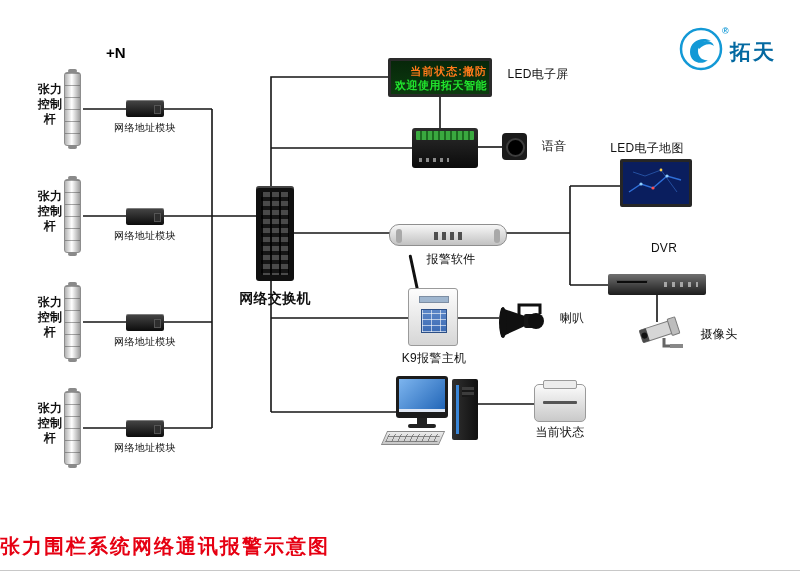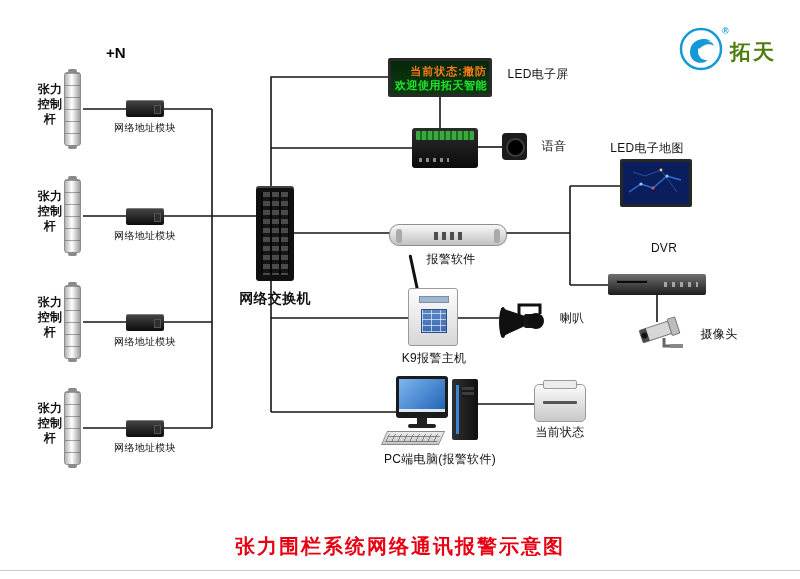--- a/index.html
+++ b/index.html
@@ -8,21 +8,21 @@
   .canvas { position:relative; width:800px; height:579px; background:#fff; overflow:hidden; }
   .wires { position:absolute; left:0; top:0; width:800px; height:579px; }
 
   .lbl { position:absolute; font-size:12px; color:#111; text-align:center; line-height:1.25; letter-spacing:.3px; word-break:break-all; }
   .lbl.bold { font-weight:bold; }
   .lbl.left { text-align:center; }
 
   
   .logo { position:absolute; left:678px; top:26px; width:118px; height:48px; }
   .logo .mark { position:absolute; left:0; top:0; }
-  .logo .brand { position:absolute; left:52px; top:12px; font-size:21px; font-weight:bold; color:#4d7c0f; letter-spacing:2px; }
+  .logo .brand { position:absolute; left:52px; top:12px; font-size:21px; font-weight:bold; color:#0369a1; letter-spacing:2px; }
   .logo .reg { position:absolute; left:44px; top:0; font-size:9px; color:#1399d6; font-weight:bold; }
 
   .plusn { position:absolute; left:106px; top:44px; font-size:15px; font-weight:bold; color:#000; }
 
   
   .pole { position:absolute; left:64px; width:17px; height:74px; border:1px solid #8d8d8d; border-radius:3px;
           background-image:repeating-linear-gradient(180deg, rgba(80,80,80,.5) 0 1px, transparent 1px 12px),
                            linear-gradient(90deg,#b3b3b3,#ffffff 45%,#9e9e9e); }
   .pole::before, .pole::after { content:""; position:absolute; left:3px; right:3px; height:4px; background:#8a8a8a; border-radius:2px; }
   .pole::before { top:-4px; } .pole::after { bottom:-4px; }
@@ -103,21 +103,21 @@
   .tw-stripe { position:absolute; left:4px; top:6px; bottom:6px; width:3px; background:#3a86d8; }
   .tw-drives { position:absolute; left:10px; top:8px; right:4px; height:10px;
                background:repeating-linear-gradient(180deg,#3c3c3c 0 3px,#181818 3px 5px); }
 
   
   .printer { position:absolute; left:534px; top:384px; width:52px; height:38px; border:1px solid #9a9a9a; border-radius:5px;
              background:linear-gradient(180deg,#fbfbfb,#c9c9c9); }
   .pr-top { position:absolute; left:8px; right:8px; top:-5px; height:9px; background:#ececec; border:1px solid #9a9a9a; border-radius:2px; }
   .pr-slot { position:absolute; left:8px; right:8px; top:16px; height:3px; background:#555; border-radius:1px; }
 
-  .title { position:absolute; left:0; top:533px; width:800px; text-align:center; font-size:20px; font-weight:bold;
+  .title { position:absolute; left:0; top:533px; width:800px; text-align:left; font-size:20px; font-weight:bold;
            color:#e60012; letter-spacing:2px; }
   .baseline { position:absolute; left:0; top:570px; width:800px; height:1px; background:#c8c8c8; }
 </style>
 </head>
 <body>
 
 <div class="canvas">
 
   <svg class="wires" viewBox="0 0 800 579">
     <g stroke="#141414" stroke-width="1.6" fill="none">
@@ -252,21 +252,20 @@
   <div class="monitor">
     <div class="mon-scr"></div>
   </div>
   <div class="mon-stand"></div>
   <div class="mon-base"></div>
   <div class="kb"></div>
   <div class="tower">
     <div class="tw-stripe"></div>
     <div class="tw-drives"></div>
   </div>
-  <div class="lbl" style="left:372px;top:452px;width:136px">PC端电脑(报警软件)</div>
 
   <div class="printer">
     <div class="pr-top"></div>
     <div class="pr-slot"></div>
   </div>
   <div class="lbl" style="left:524px;top:425px;width:72px">当前状态</div>
 
   <div class="title">张力围栏系统网络通讯报警示意图</div>
   <div class="baseline"></div>
 

